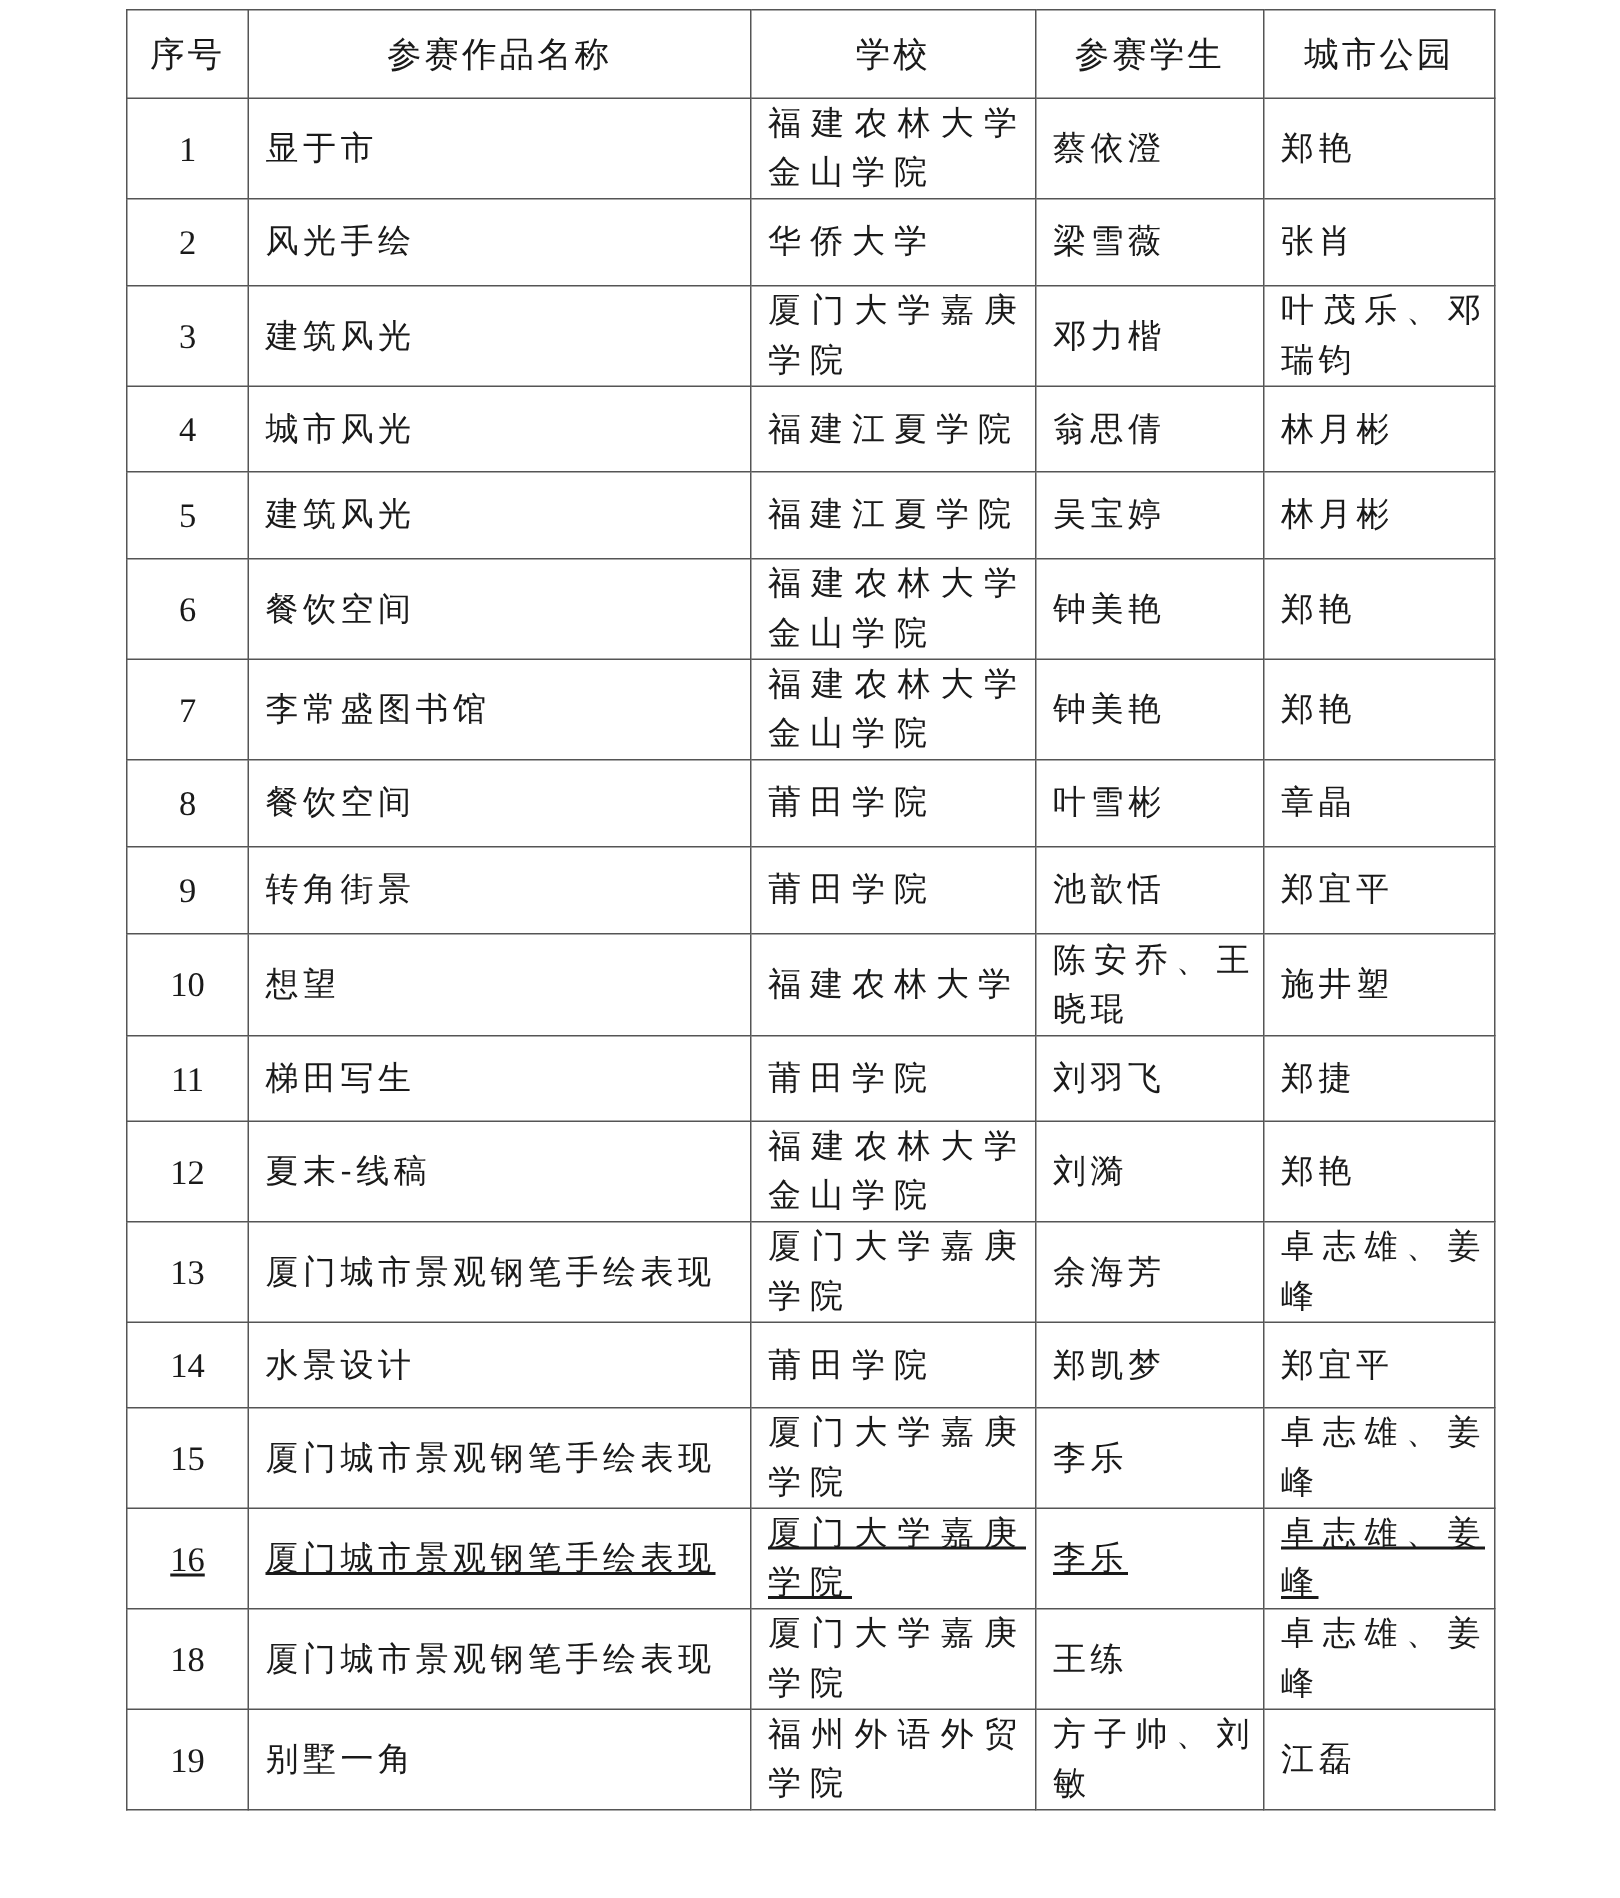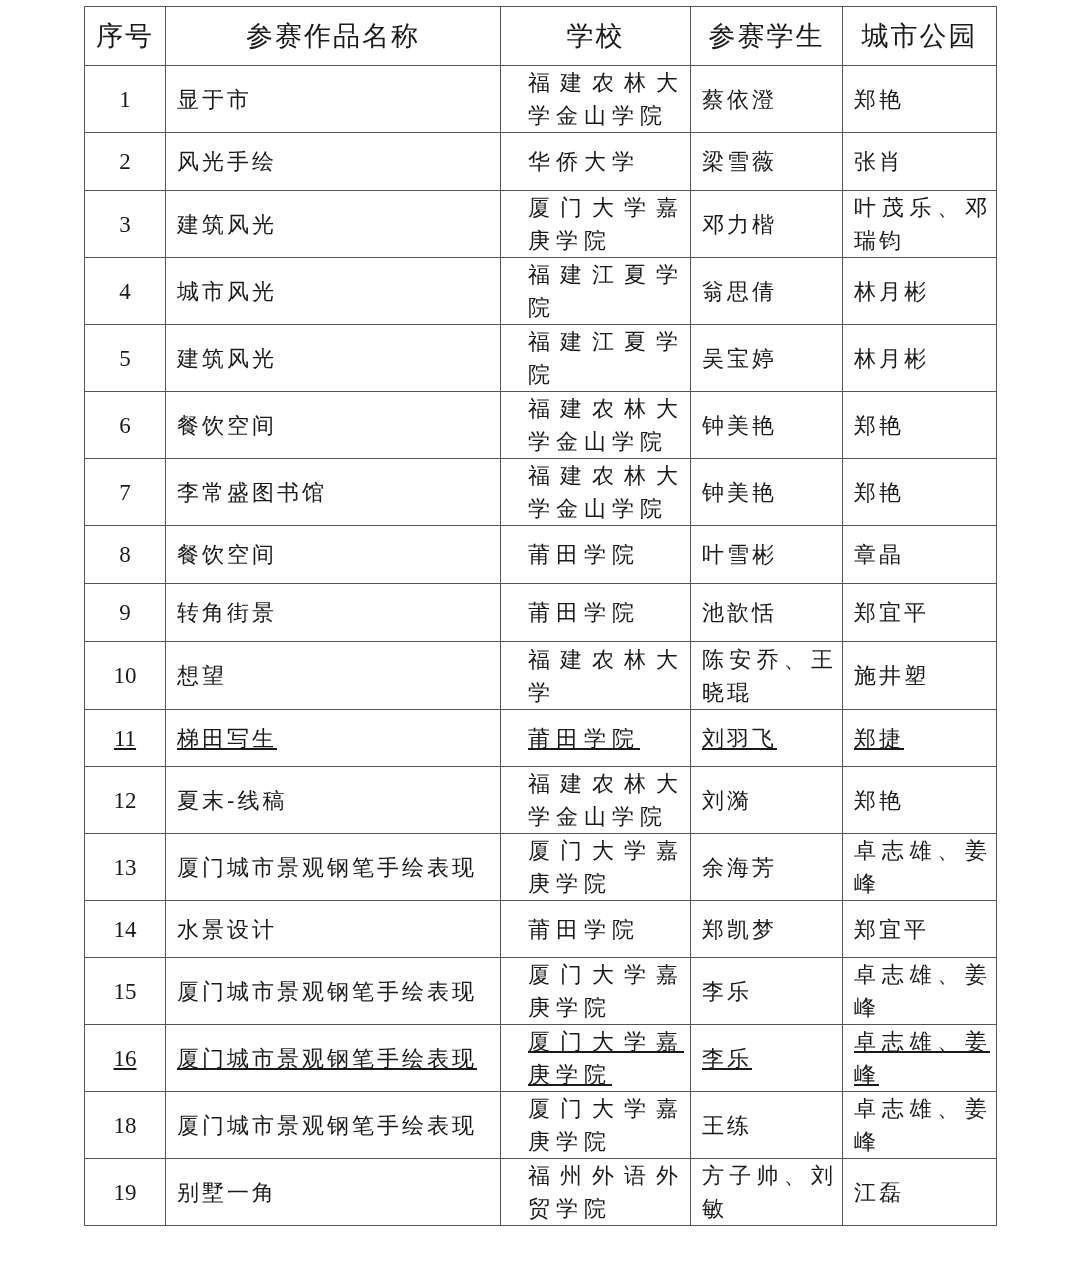--- a/index.html
+++ b/index.html
@@ -1,25 +1,25 @@
 <!DOCTYPE html>
 <html><head>
 <meta charset="utf-8">
 <style>
   html, body { margin: 0; padding: 0; background: #ffffff; }
   body { width: 1080px; height: 1265px; overflow: hidden; position: relative;
          font-family: "DejaVu Serif", "Liberation Serif", serif; color: #1a1a1a; }
   table { position: absolute; left: 84px; top: 6px; border-collapse: collapse;
           table-layout: fixed; width: 912px; }
   td, th { border: 1.5px solid #555; padding: 0; vertical-align: middle; overflow: hidden; }
-  th { font-weight: normal; font-size: 27px; text-align: center; height: 58px; letter-spacing: 2px; }
+  th { font-weight: normal; font-size: 23px; text-align: center; height: 58px; letter-spacing: 2px; }
   td { font-size: 22px; line-height: 33px; }
   td.num { text-align: center; font-family: "Liberation Serif", "DejaVu Serif", serif; font-size: 23px; }
   td.txt { padding-left: 11px; padding-right: 6px; letter-spacing: 3px; }
-  td.sch { padding-left: 27px; padding-right: 6px; letter-spacing: 6px; }
+  td.sch { padding-left: 11px; padding-right: 6px; letter-spacing: 6px; }
   td.wrap { text-align: justify; text-align-last: left; word-break: break-all; }
 </style>
 </head>
 <body>
 
 <table>
   <colgroup>
     <col style="width:81px">
       <col style="width:335px">
       <col style="width:190px">
@@ -99,21 +99,21 @@
         <td class="txt wrap">池歆恬</td>
         <td class="txt wrap">郑宜平</td>
       </tr>
       <tr style="height: 68px;">
         <td class="num">10</td>
         <td class="txt">想望</td>
         <td class="sch wrap">福建农林大学</td>
         <td class="txt wrap">陈安乔、王晓琨</td>
         <td class="txt wrap">施井塑</td>
       </tr>
-      <tr style="height: 57px; text-decoration: underline;">
+      <tr style="height: 57px;">
         <td class="num">11</td>
         <td class="txt">梯田写生</td>
         <td class="sch wrap">莆田学院</td>
         <td class="txt wrap">刘羽飞</td>
         <td class="txt wrap">郑捷</td>
       </tr>
       <tr style="height: 67px;">
         <td class="num">12</td>
         <td class="txt">夏末-线稿</td>
         <td class="sch wrap">福建农林大学金山学院</td>

